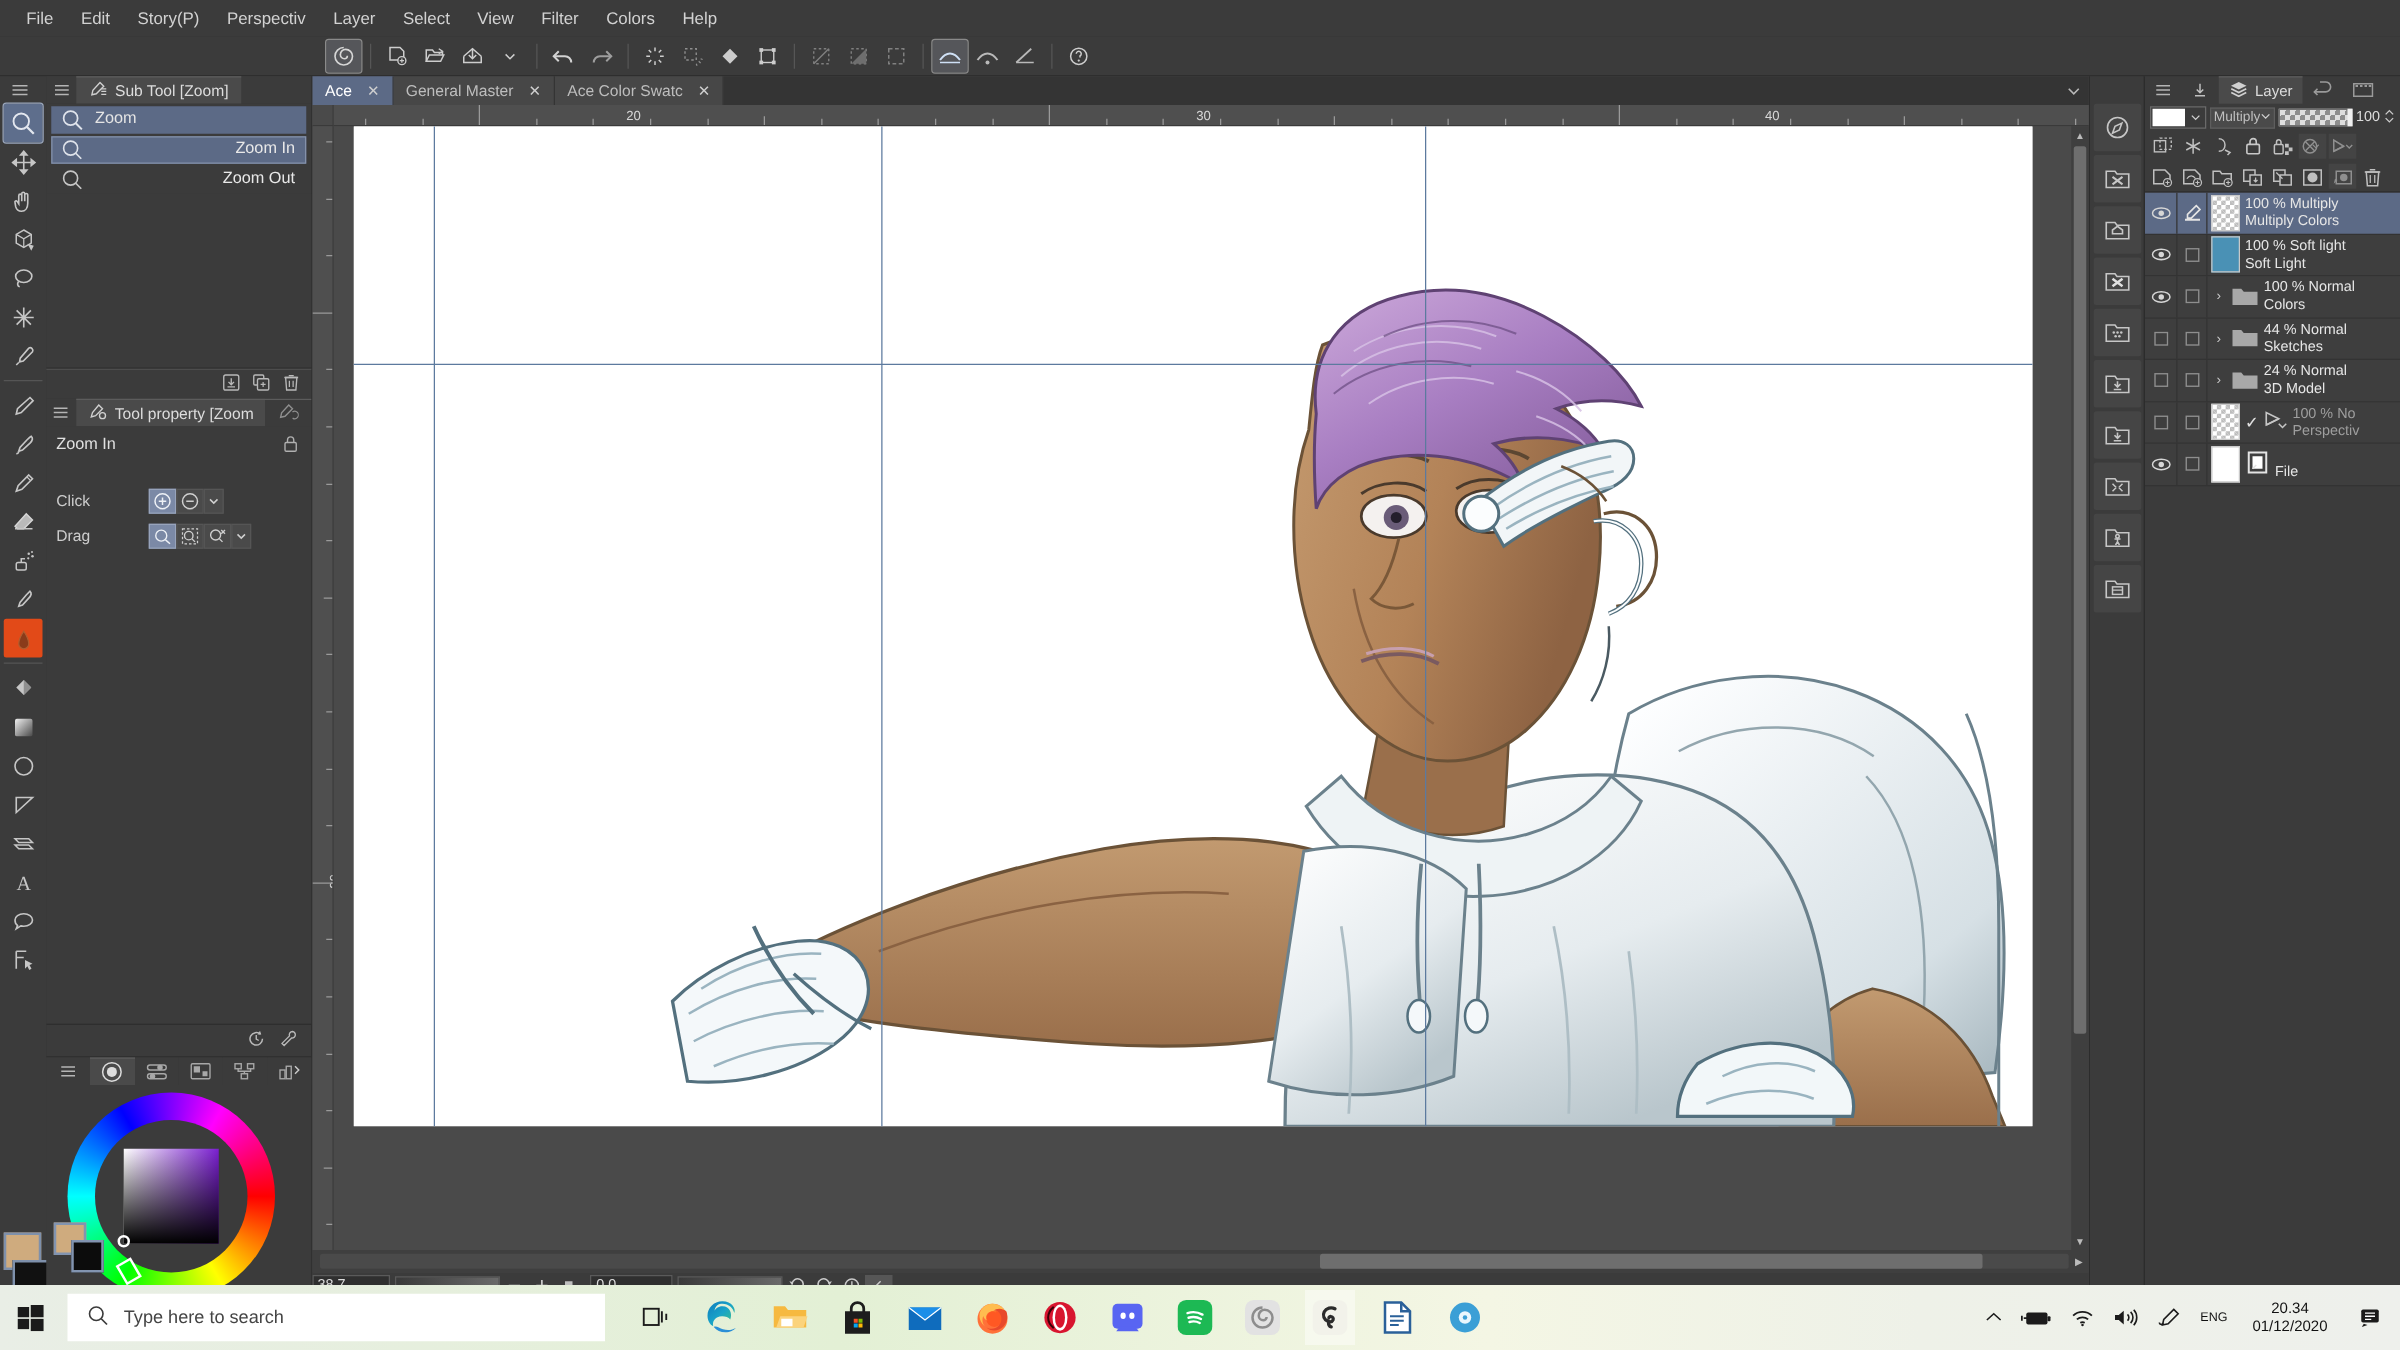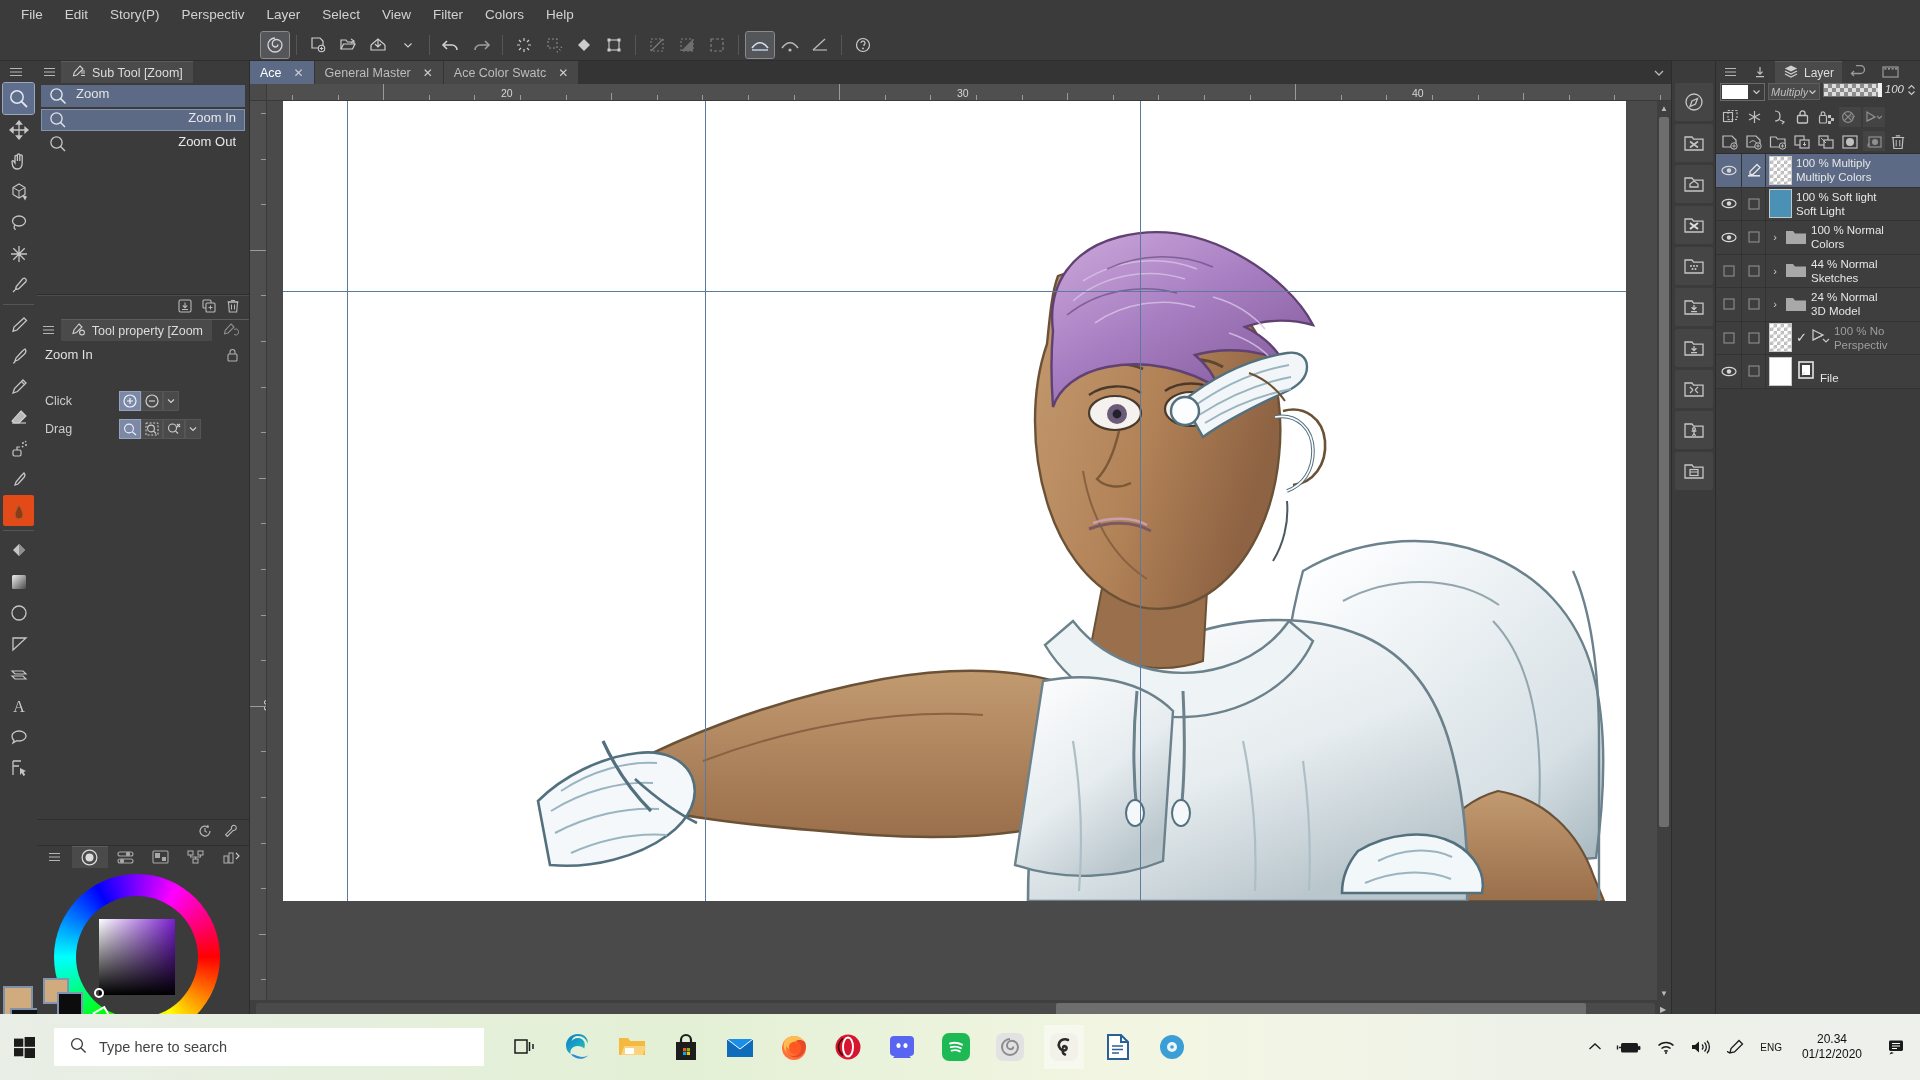--- a/index.html
+++ b/index.html
@@ -170,21 +170,21 @@
   
   .rightdockbar { width:44px; background:#3b3b3b; padding-top:22px; border-left:1px solid #2c2c2c; }
   .rdbtn { width:38px; height:38px; margin:0 3px 3px; display:flex; align-items:center;
            justify-content:center; background:#454545; border-radius:2px; }
 
   .layerpanel { width:205px; background:#3b3b3b; display:flex; flex-direction:column;
                 border-left:1px solid #2c2c2c; }
   .lptabs { height:22px; display:flex; align-items:stretch; }
   .lptab { display:flex; align-items:center; gap:5px; padding:0 8px; font-size:12px; color:#ddd; }
   .lptab.on { background:#4a4a4a; border-top:1px solid #5c5c5c; }
-  .lptoolrow { height:22px; display:flex; align-items:flex-start; gap:3px; padding:0 4px;font-style:italic; }
+  .lptoolrow { height:22px; display:flex; align-items:center; gap:3px; padding:0 4px; }
   .blendsel { height:17px; background:#4a4a4a; border:1px solid #5e5e5e; display:flex;
               align-items:center; padding:0 2px; font-size:11px; color:#bfbfbf; }
   .opbar { width:74px; height:14px; border:1px solid #6f6f6f;
            background-image:
              linear-gradient(45deg,#8d8d8d 25%,transparent 25%,transparent 75%,#8d8d8d 75%),
              linear-gradient(45deg,#8d8d8d 25%,transparent 25%,transparent 75%,#8d8d8d 75%);
            background-size:8px 8px; background-position:0 0,4px 4px; background-color:#dedede; position:relative;}
   .opbar .knob { position:absolute; right:-1px; top:-1px; bottom:-1px; width:4px; background:#f0f0f0; }
   .opval { font-size:11.5px; color:#dcdcdc; }
 
@@ -205,21 +205,21 @@
       linear-gradient(45deg,#bdbdbd 25%,transparent 25%,transparent 75%,#bdbdbd 75%);
     background-size:7px 7px; background-position:0 0,3.5px 3.5px; background-color:#fff; }
   .lthumb.blue { background:#4a91b5; }
   .lthumb.white { background:#fff; }
   .ltext { font-size:11.5px; line-height:14px; color:#e6e6e6; white-space:nowrap; overflow:hidden; }
   .ltext .l2 { color:#e6e6e6; }
   .lfolder { width:22px; height:17px; flex:0 0 auto; }
   .lexp { width:12px; text-align:center; font-size:11px; color:#c9c9c9; flex:0 0 auto; }
 
   
-  .taskbar { position:absolute; left:0; bottom:0; width:1920px; height:66px;
+  .taskbar { position:absolute; left:0; bottom:0; width:1920px; height:52px;
              background:linear-gradient(to right,#e9eee6 0%,#e3f0d5 35%,#f4f6e4 62%,#eef1e8 80%,#eef0ec 100%);
              display:flex; align-items:center; }
   .startbtn { width:48px; height:48px; display:flex; align-items:center; justify-content:center; }
   .searchbox { width:430px; height:38px; background:#fff; display:flex; align-items:center;
                gap:12px; padding-left:16px; margin-left:6px; }
   .searchbox .ph { font-size:14.5px; color:#444; }
   .tbicons { display:flex; align-items:center; gap:14px; margin-left:20px; }
   .tbicon { width:40px; height:44px; display:flex; align-items:center; justify-content:center;
             position:relative; }
   .tbicon.active { background:rgba(255,255,255,.45); }

